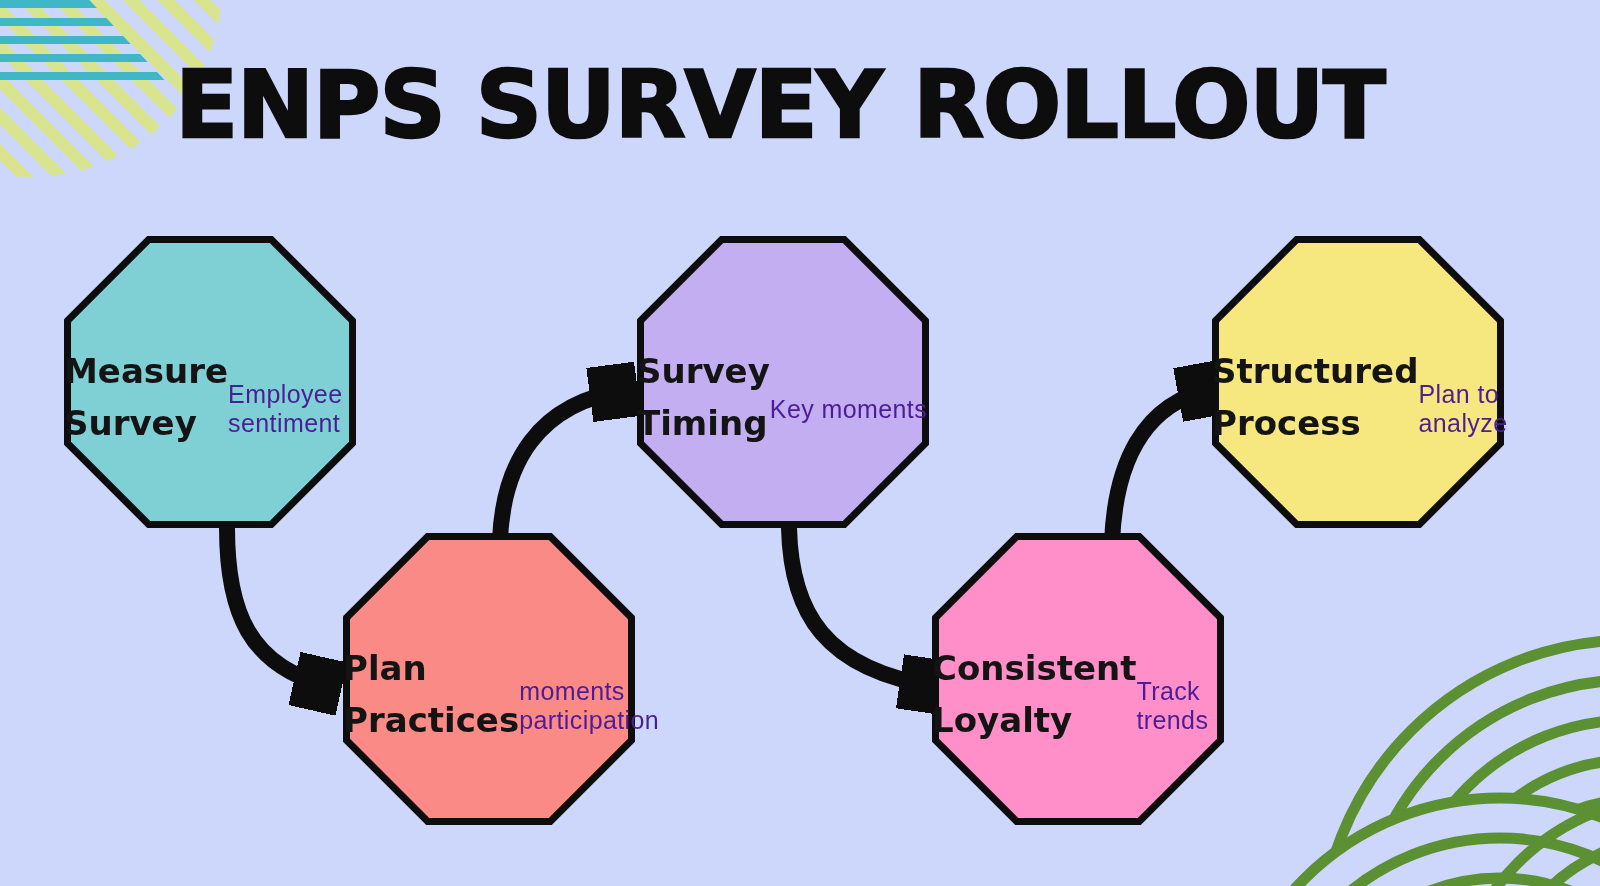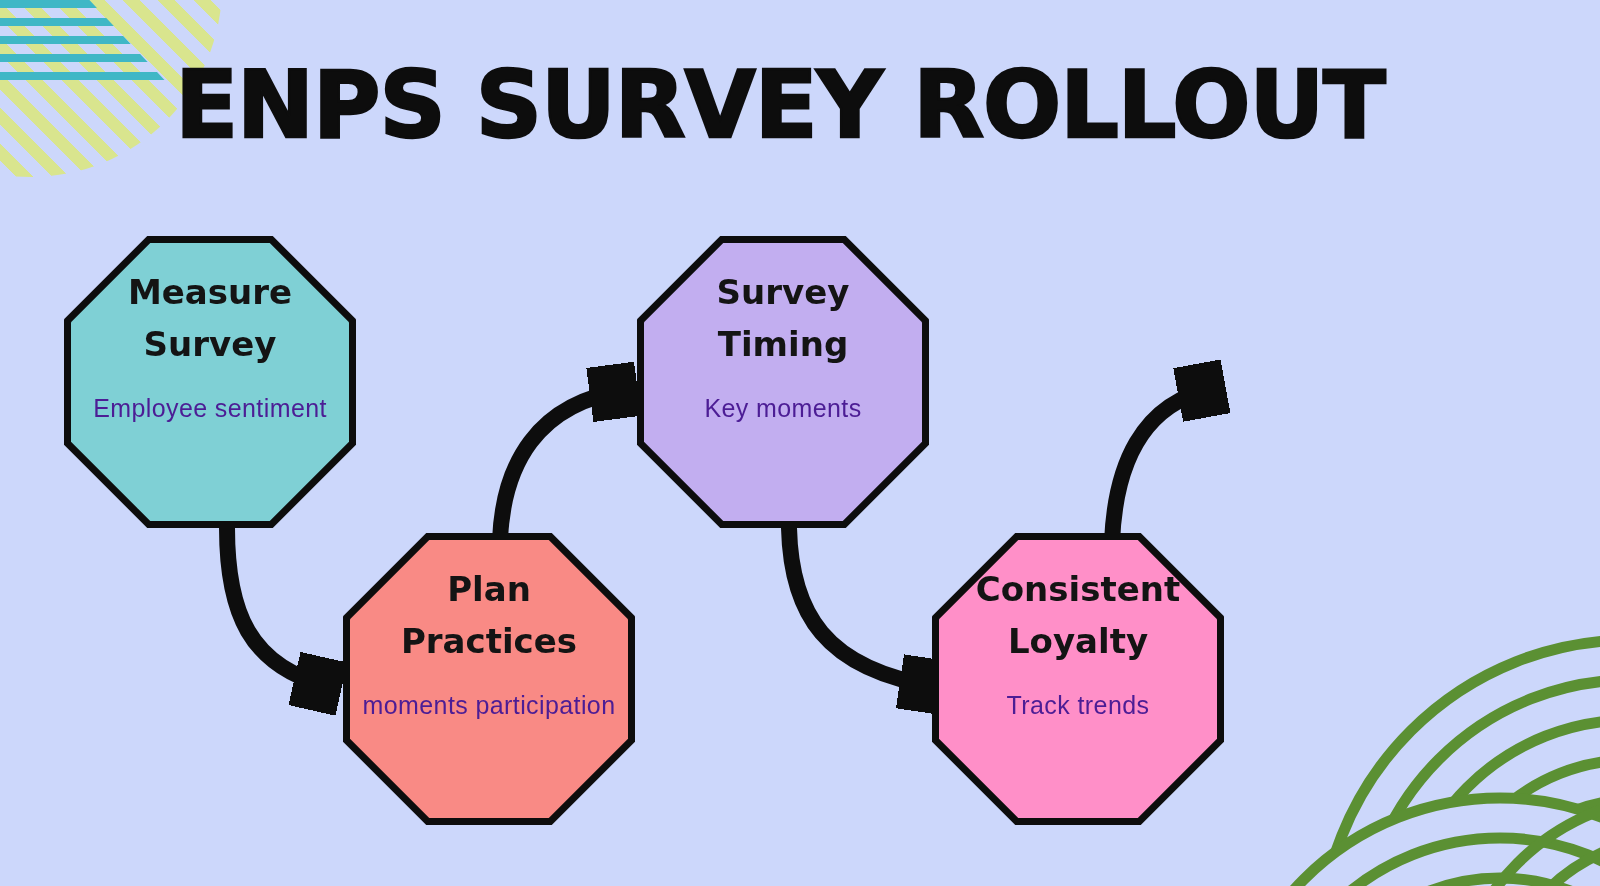--- a/index.html
+++ b/index.html
@@ -47,23 +47,22 @@
     position:absolute;inset:0;
     clip-path:polygon(28.5% 0%,71.5% 0%,100% 28.5%,100% 71.5%,71.5% 100%,28.5% 100%,0% 71.5%,0% 28.5%);
     background:#0d0d0d;
   }
   .oct-inner{
     position:absolute;inset:7px;
     clip-path:polygon(28.5% 0%,71.5% 0%,100% 28.5%,100% 71.5%,71.5% 100%,28.5% 100%,0% 71.5%,0% 28.5%);
   }
   .node-content{
     position:absolute;inset:0;
-    display:flex;flex-direction:column;align-items:center;
+    display:flex;flex-direction:row;align-items:center;
     padding-top:30px;box-sizing:border-box;
-    text-align:center;
   }
   .node-heading{
     font-family:"DejaVu Sans", sans-serif;
     font-weight:bold;
     font-size:34px;
     line-height:52px;
     color:#141414;
   }
   .node-sub{
     margin-top:24px;
@@ -170,14 +169,26 @@
     </div>
     <div class="node-content">
       <div class="node-heading">
         <div>Consistent</div>
         <div>Loyalty</div>
       </div>
       <div class="node-sub">Track trends</div>
     </div>
   </div>
 
+  <div class="node" style="left:1212px;top:236px">
+    <div class="oct">
+      <div class="oct-inner" style="background: rgb(246, 231, 126);"></div>
+    </div>
+    <div class="node-content">
+      <div class="node-heading">
+        <div>Structured</div>
+        <div>Process</div>
+      </div>
+      <div class="node-sub">Plan to analyze</div>
+    </div>
+  </div>
 
 </div>
 
 </body></html>

